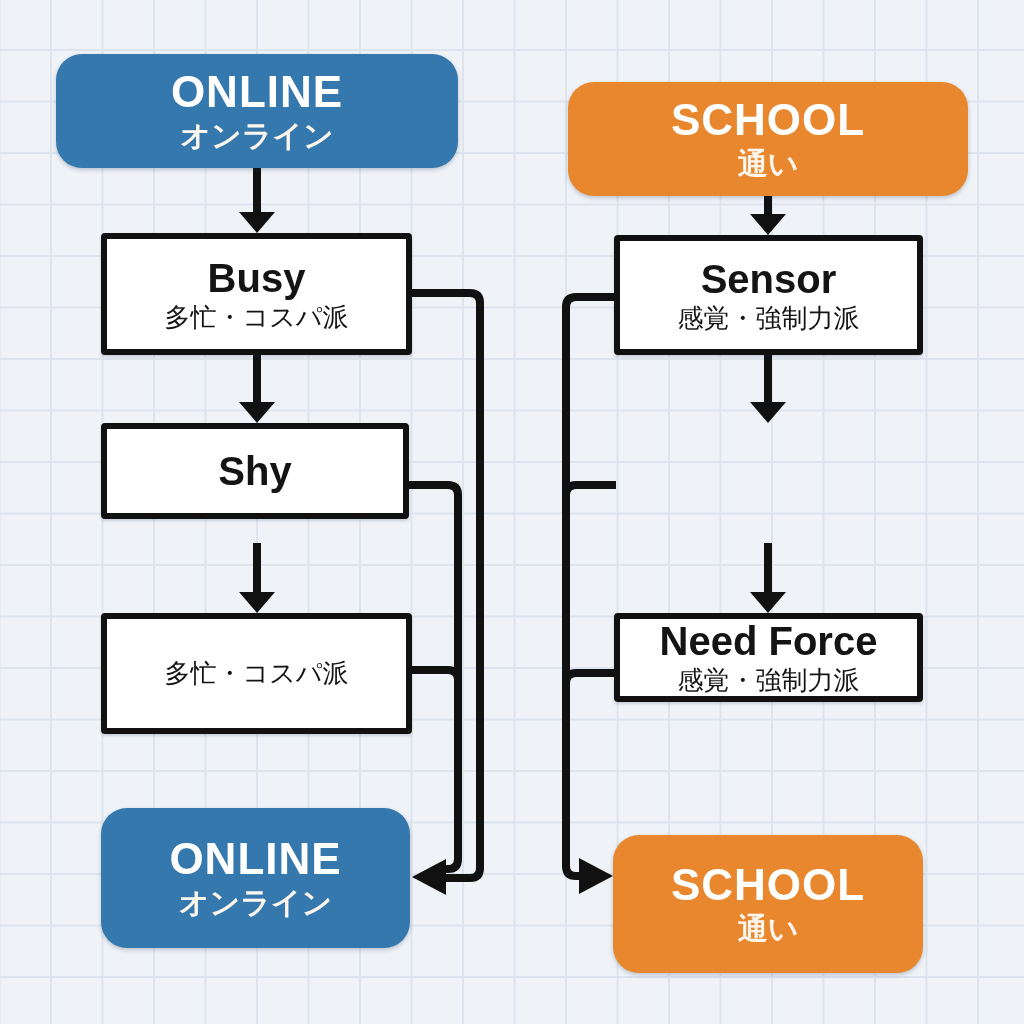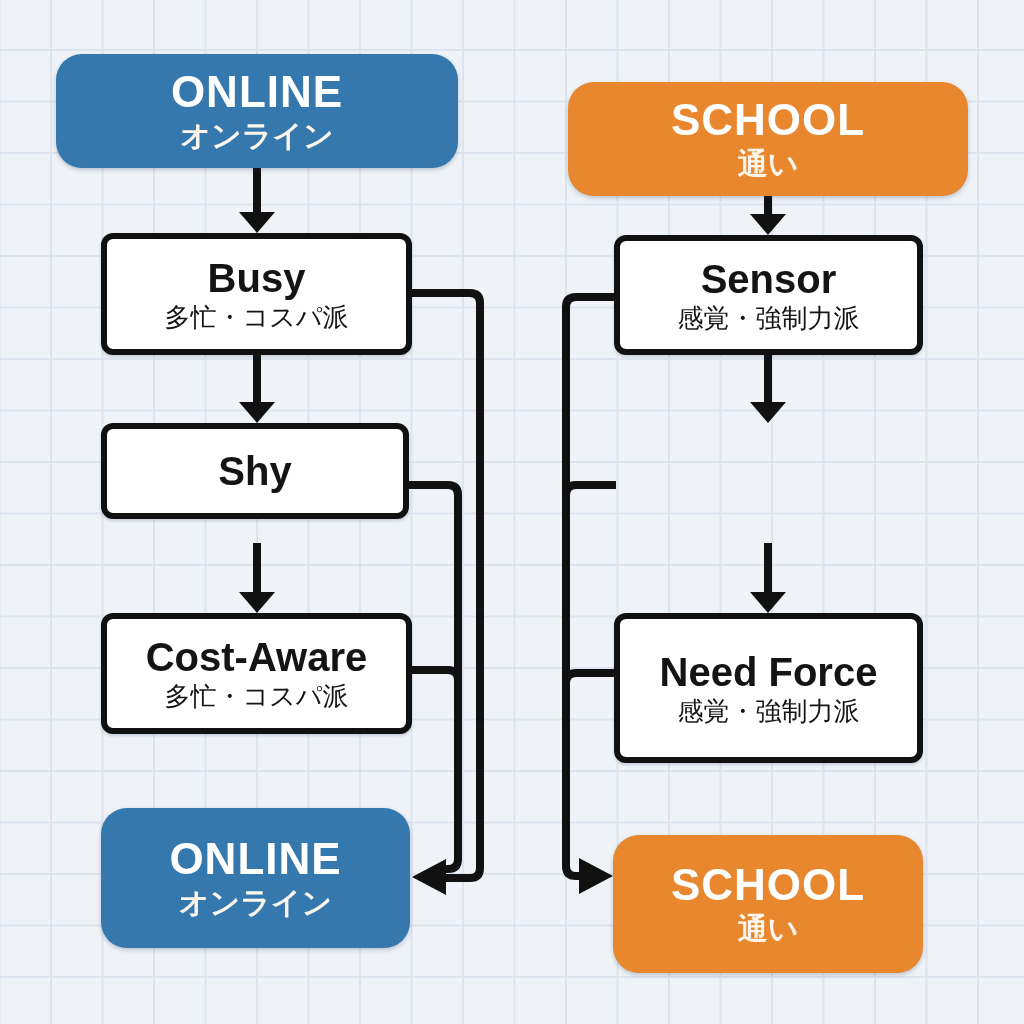--- a/index.html
+++ b/index.html
@@ -20,21 +20,21 @@
   .edges .head{fill:#111;stroke:none;}
   .node{
     position:absolute;
     display:flex;flex-direction:column;align-items:center;justify-content:center;
     text-align:center;box-sizing:border-box;gap:3px;
   }
   .colored{border-radius:26px;box-shadow:0 2px 4px rgba(30,50,80,.25);}
   .blue{background:#3478ad;}
   .orange{background:#e9872f;margin-top:28px;}
   .plain{
-    background:#fff;border:6px solid #111;border-radius:12px;
+    background:#fff;border:6px solid #111;border-radius:4px;
     box-shadow:0 2px 3px rgba(30,50,80,.18);
   }
   .t-light{color:#fff;font-size:44px;font-weight:bold;letter-spacing:1px;line-height:1.1;}
   .s-light{color:#fdf6ec;font-size:30px;font-weight:bold;line-height:1.15;}
   .t-dark{color:#141414;font-size:40px;font-weight:bold;line-height:1.1;}
   .s-dark{color:#141414;font-size:26px;font-weight:normal;line-height:1.15;}
   .s-light:empty,.s-dark:empty{display:none;}
 </style>
 </head>
 <body>
@@ -77,41 +77,40 @@
     <div class="t-dark">Busy</div>
     <div class="s-dark">多忙・コスパ派</div>
   </div>
 
   <div class="node plain" style="left:101px;top:423px;width:308px;height:96px">
     <div class="t-dark">Shy</div>
 
   </div>
 
   <div class="node plain" style="left:101px;top:613px;width:311px;height:121px">
-    <div class="t-dark">Cost-Aware</div>
     <div class="s-dark">多忙・コスパ派</div>
   </div>
 
   <div class="node colored blue" style="left:101px;top:808px;width:309px;height:140px">
     <div class="t-light">ONLINE</div>
     <div class="s-light">オンライン</div>
   </div>
 
   <div class="node colored orange" style="left:568px;top:54px;width:400px;height:114px">
     <div class="t-light">SCHOOL</div>
     <div class="s-light">通い</div>
   </div>
 
   <div class="node plain" style="left:614px;top:235px;width:309px;height:120px">
     <div class="t-dark">Sensor</div>
     <div class="s-dark">感覚・強制力派</div>
   </div>
 
 
-  <div class="node plain" style="left:614px;top:613px;width:309px;height:150px">
+  <div class="node plain" style="left:614px;top:613px;width:309px;height:89px">
     <div class="t-dark">Need Force</div>
     <div class="s-dark">感覚・強制力派</div>
   </div>
 
   <div class="node colored orange" style="left:613px;top:807px;width:310px;height:138px">
     <div class="t-light">SCHOOL</div>
     <div class="s-light">通い</div>
   </div>
 
 </div>

